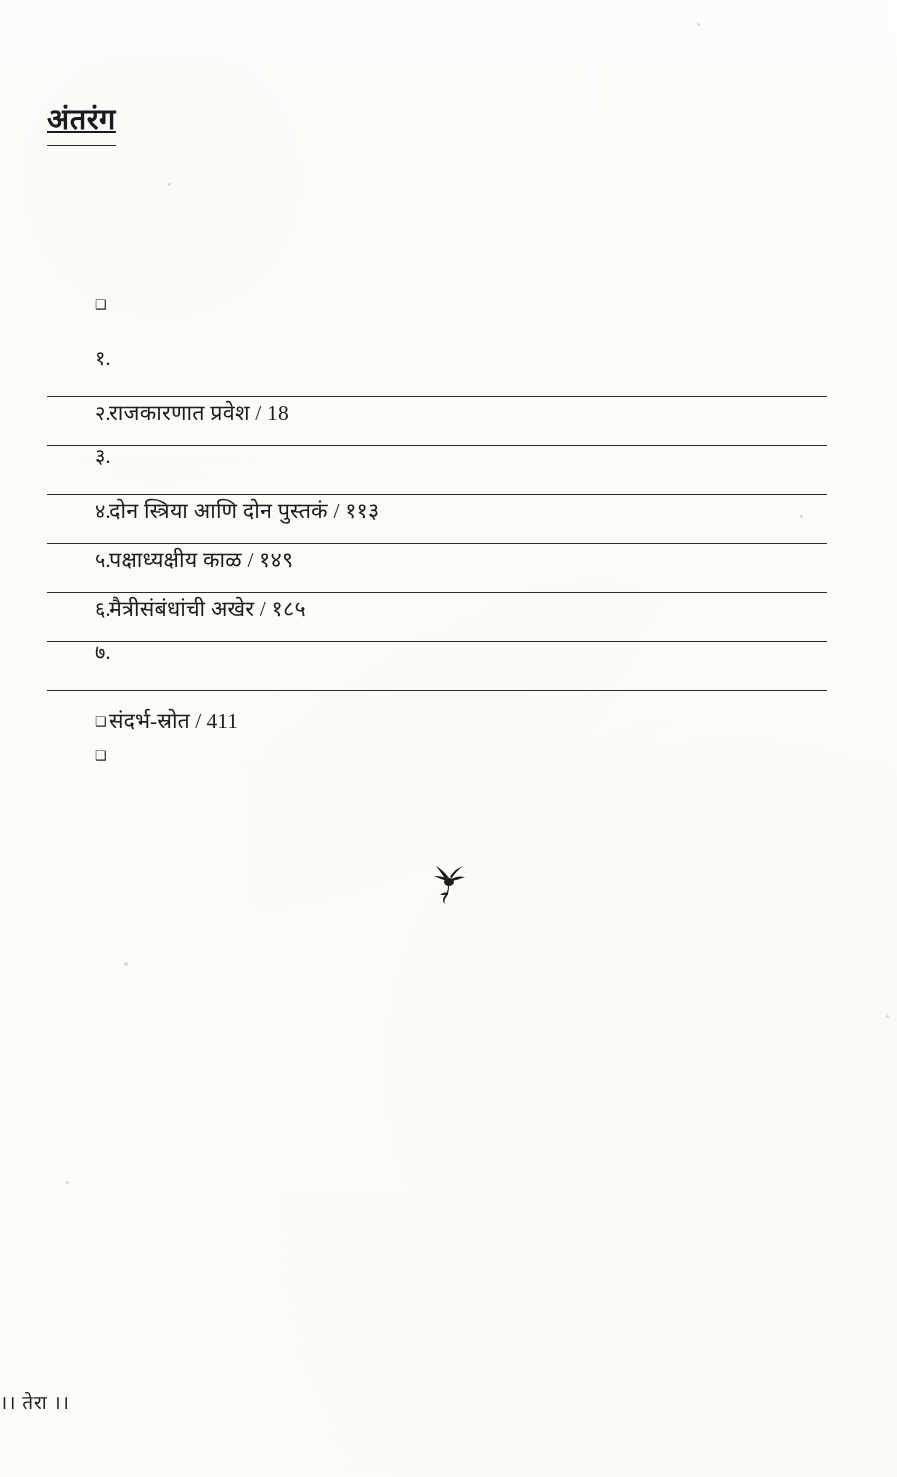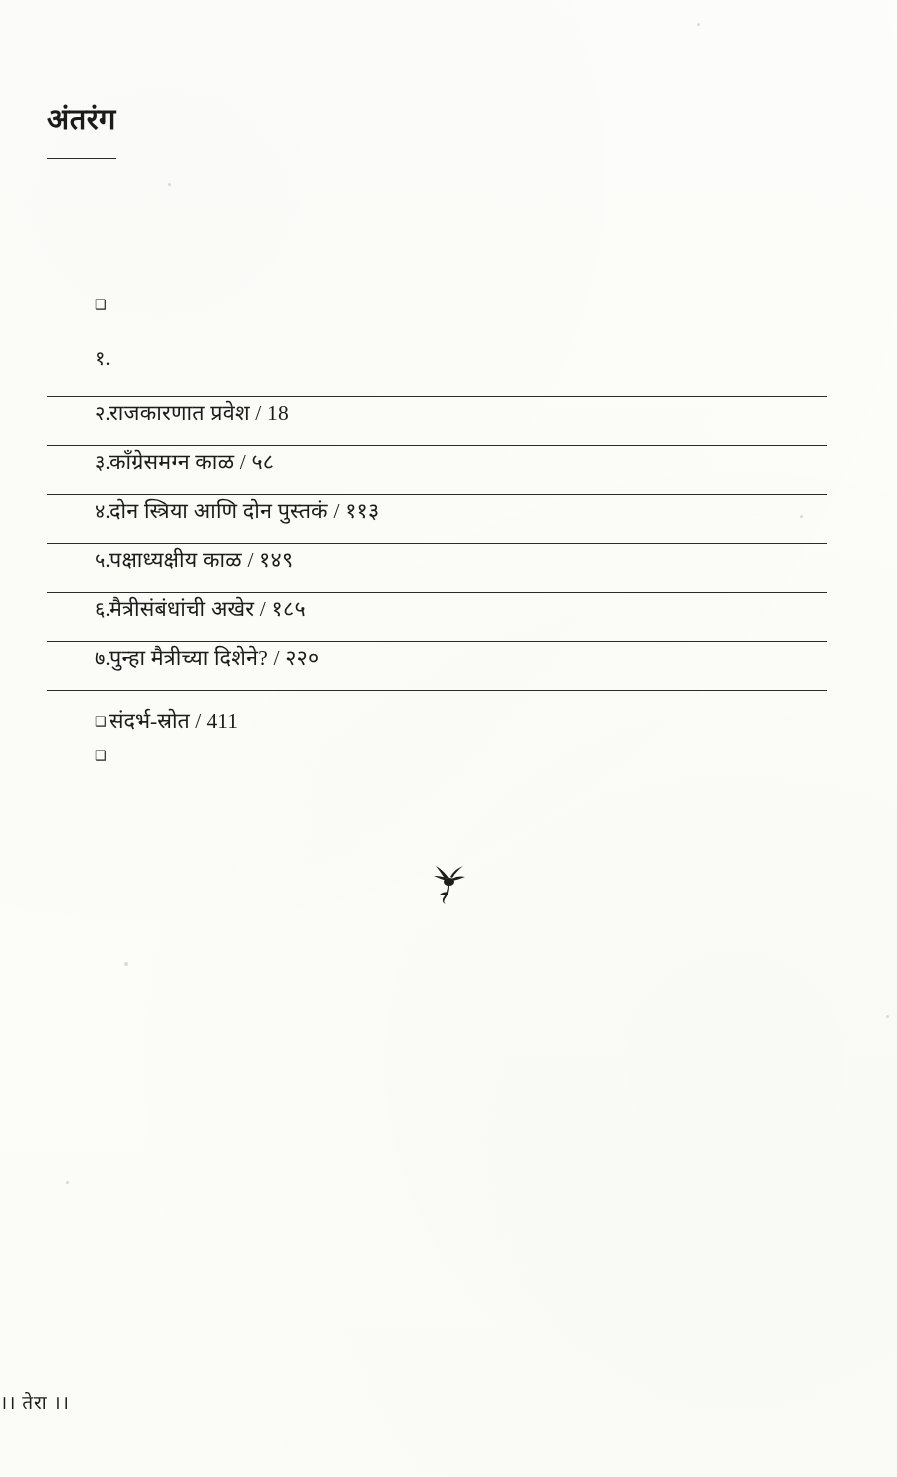--- a/index.html
+++ b/index.html
@@ -30,24 +30,25 @@
     border-radius: 50%;
     opacity: .5;
   }
 
   .heading {
     position: absolute;
     left: 47px;
     top: 82px;
     font-size: 29px;
     letter-spacing: .5px;
-    padding-bottom: 20px;
+    padding-bottom: 7px;
     border-bottom: 1.6px solid #2a2a28;
     display: inline-block;
     line-height: 1.25;
+    text-decoration: underline;
   }
 
   .toc {
     position: absolute;
     left: 47px;
     top: 300px;
     width: 780px;
   }
 
   .toc-row {
@@ -135,41 +136,39 @@
     <span class="marker">१.</span>
   </div>
 
   <div class="toc-row ruled">
     <span class="marker">२.</span>
     <span class="entry">राजकारणात प्रवेश / 18</span>
   </div>
 
   <div class="toc-row ruled">
     <span class="marker">३.</span>
-    <span class="entry">काँग्रेसमग्न काळ / ५८</span>
   </div>
 
   <div class="toc-row ruled">
     <span class="marker">४.</span>
     <span class="entry">दोन स्त्रिया आणि दोन पुस्तकं / ११३</span>
   </div>
 
   <div class="toc-row ruled">
     <span class="marker">५.</span>
     <span class="entry">पक्षाध्यक्षीय काळ / १४९</span>
   </div>
 
   <div class="toc-row ruled">
     <span class="marker">६.</span>
     <span class="entry">मैत्रीसंबंधांची अखेर / १८५</span>
   </div>
 
   <div class="toc-row ruled">
     <span class="marker">७.</span>
-    <span class="entry">पुन्हा मैत्रीच्या दिशेने? / २२०</span>
   </div>
 
   <div class="group-bottom-gap"></div>
 
   <div class="tail-row">
     <span class="marker sq">❑</span>
     <span class="entry">संदर्भ-स्रोत / 411</span>
   </div>
 
   <div class="tail-row">

